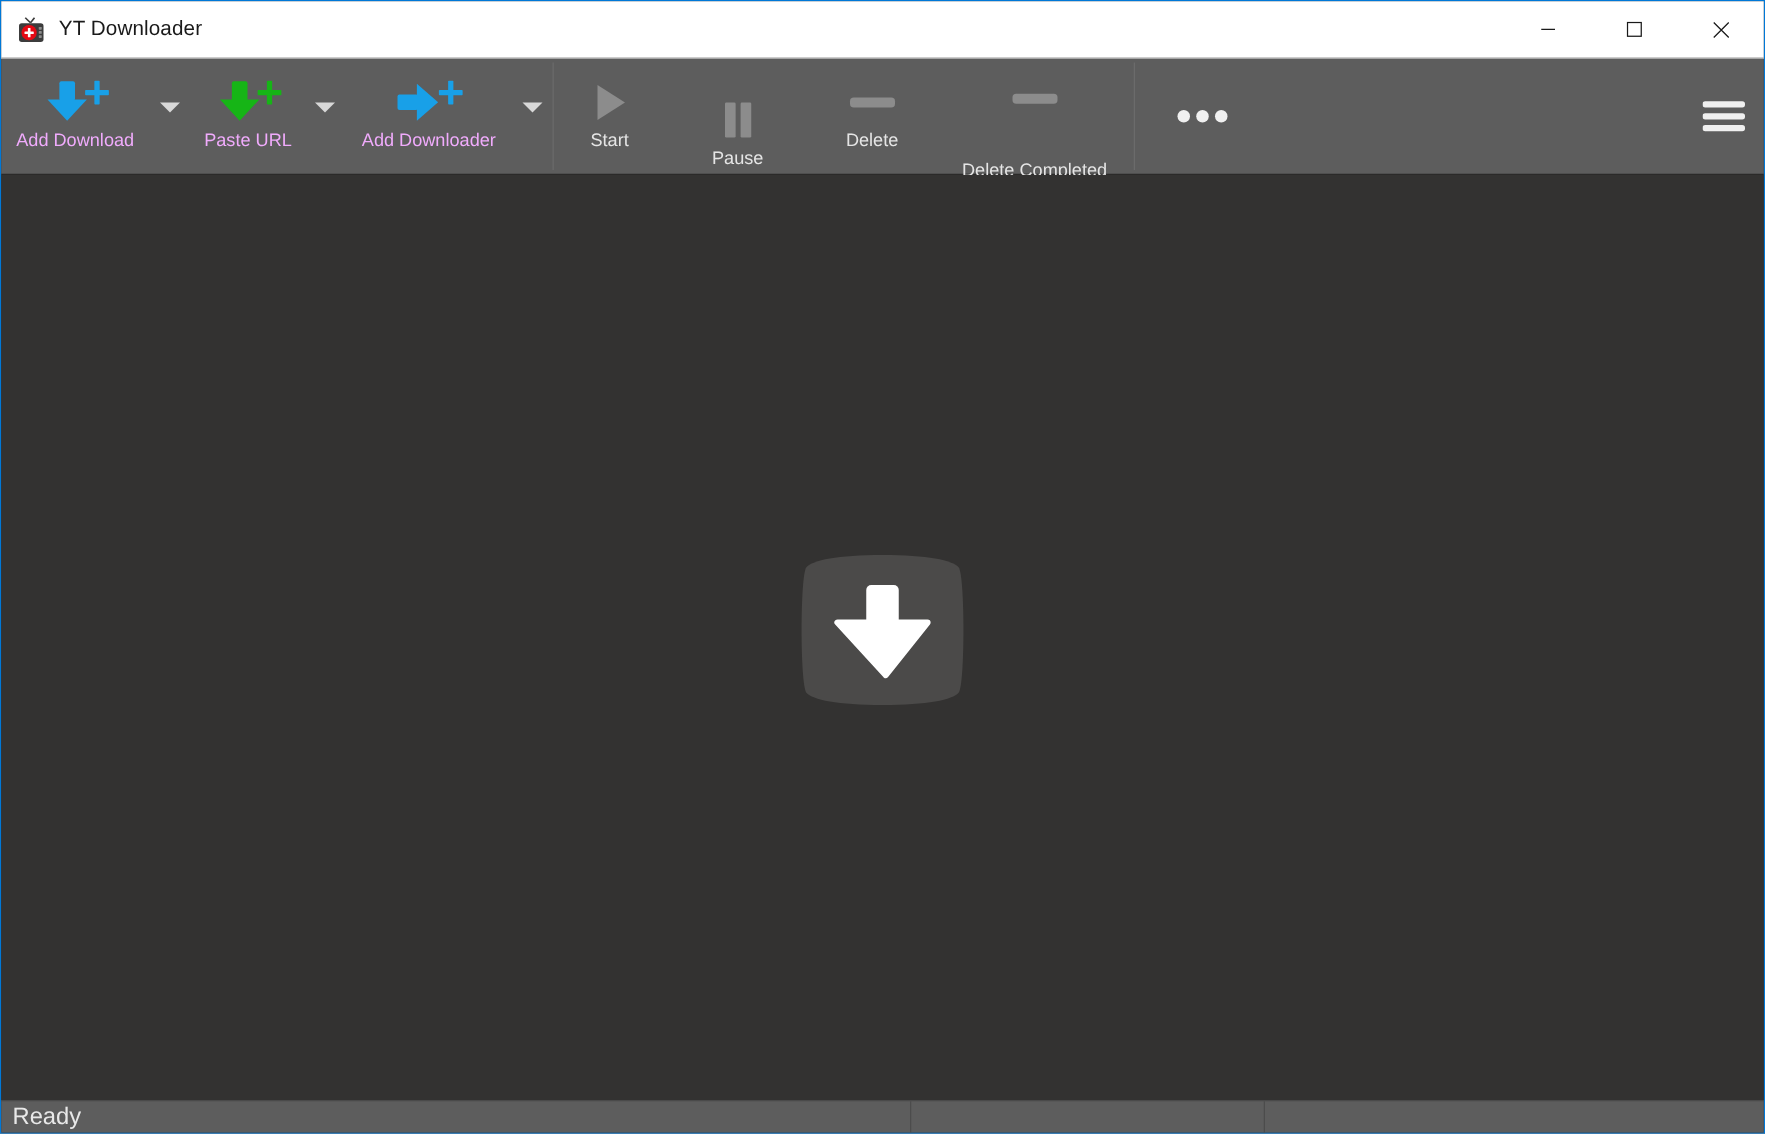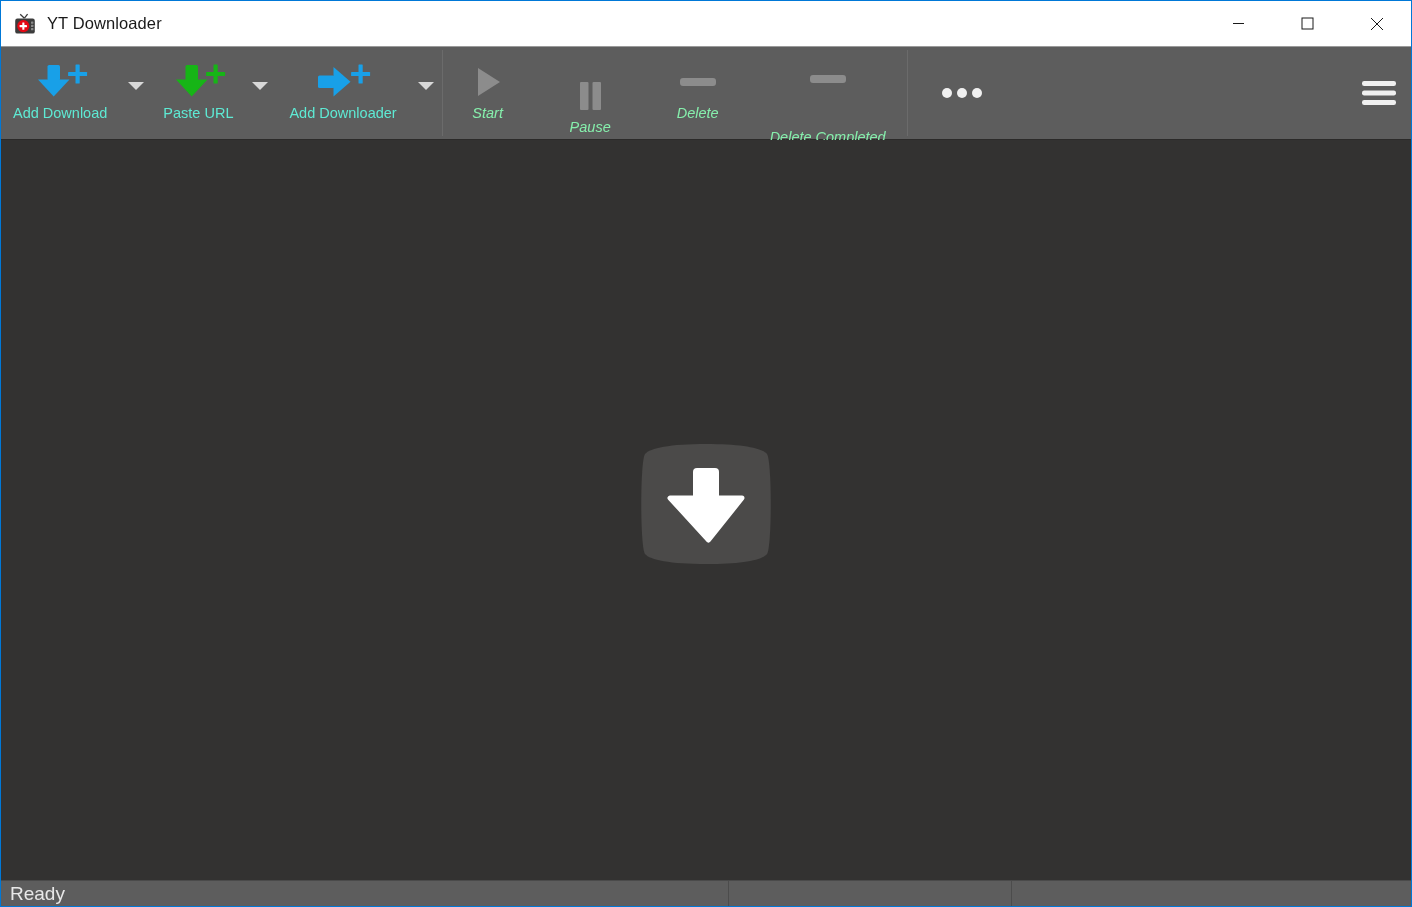--- a/index.html
+++ b/index.html
@@ -115,27 +115,27 @@
   .tb-icon {
     height: 42px;
     display: flex;
     align-items: center;
     justify-content: center;
   }
   .tb-icon svg { display: block; }
 
   .tb-label {
     font-size: 14.5px;
-    color: #5eead4;
+    color: #f0abfc;
     white-space: nowrap;
     line-height: 1;
     margin-top: 3px;
   }
 
-  .tb-item.disabled .tb-label { color: #86efac; font-style: italic; }
+  .tb-item.disabled .tb-label { color: #e5e5e5; }
 
   .tb-caret {
     display: flex;
     align-items: flex-start;
     justify-content: center;
     padding-top: 34px;
     width: 34px;
     cursor: default;
   }
   .tb-caret svg { display: block; }

